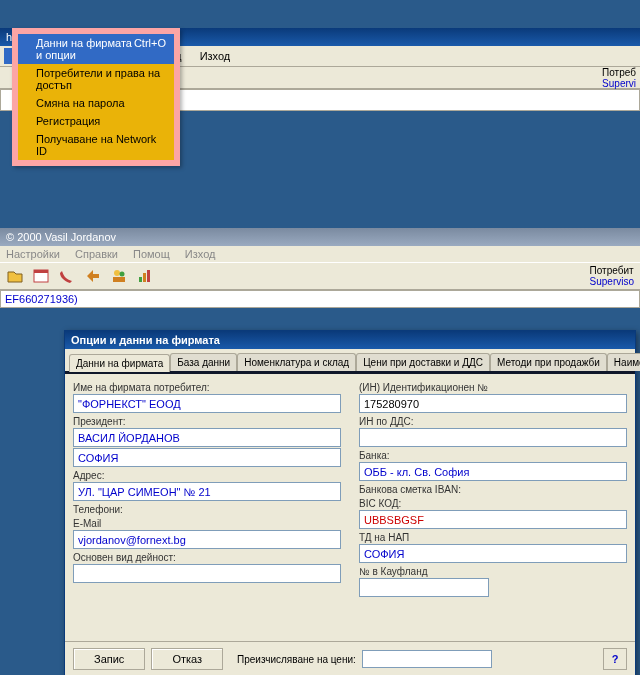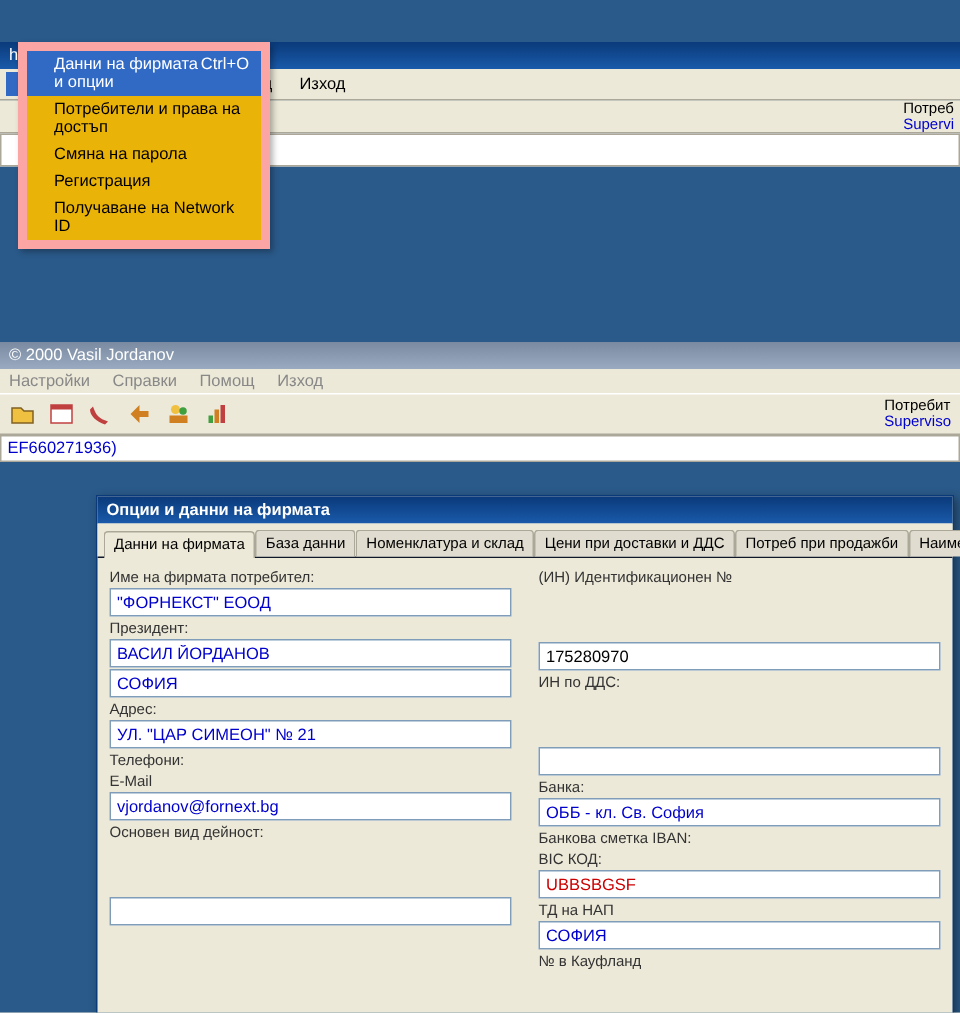--- a/index.html
+++ b/index.html
@@ -26,30 +26,30 @@
   .menubar2 span { margin-right: 12px; }
   .toolbar { background: #ece9d8; height: 28px; border-top: 1px solid #fff; border-bottom: 1px solid #aca899; display: flex; align-items: center; padding: 0 6px; gap: 8px; }
   .tb-icon { width: 18px; height: 18px; display: inline-block; }
   .tb-right { margin-left: auto; font-size: 10px; text-align: left; }
   .tb-right .u2 { color: #0000cc; }
   .strip2 { background: #fff; height: 18px; padding: 2px 4px; color: #0000cc; font-size: 11px; border: 1px solid #aca899; }
 
   
   .dialog { position: absolute; top: 330px; left: 64px; width: 572px; background: #ece9d8; border: 1px solid #0a3a7a; box-shadow: 2px 2px 6px rgba(0,0,0,0.4); }
   .dlg-title { background: linear-gradient(#0a3a7a,#1a5aaa); color: #fff; padding: 3px 6px; font-size: 11px; font-weight: bold; }
-  .tabs { display: flex; padding: 4px 4px 0 4px; background: #ece9d8; border-bottom: 1px solid #0f172a; }
+  .tabs { display: flex; padding: 4px 4px 0 4px; background: #ece9d8; border-bottom: 3px solid #0f172a; }
   .tab { padding: 3px 6px; border: 1px solid #aca899; border-bottom: none; background: #ece9d8; margin-right: 0; font-size: 10px; border-radius: 3px 3px 0 0; cursor: default; white-space: nowrap; }
   .tab.active { background: #ece9d8; position: relative; top: 1px; }
   .tab:not(.active) { background: #e0ddd0; }
   .form { display: flex; padding: 6px 8px 4px 8px; gap: 18px; }
   .col { flex: 1; display: flex; flex-direction: column; gap: 1px; }
   .lbl { font-size: 10px; color: #333; margin-top: 2px; }
   .fld { border: 1px solid #7f9db9; background: #fff; padding: 2px 4px; font-size: 11px; height: 19px; color: #0000cc; }
   .fld.red { color: #cc0000; }
-  .fld.black { color: #000; margin-top: 36px; }
+  .fld.black { color: #000; }
   .bottom { display: flex; align-items: center; padding: 6px 8px 10px 8px; gap: 6px; border-top: 1px solid #aca899; margin-top: 40px; }
   .btn { border: 1px solid #aca899; background: #ece9d8; padding: 4px 20px; font-size: 11px; cursor: default; box-shadow: 1px 1px 0 #fff inset; }
   .recalc-lbl { font-size: 10px; margin-left: 8px; }
   .recalc-box { width: 130px; height: 18px; border: 1px solid #7f9db9; background: #fff; }
   .help-btn { margin-left: auto; width: 24px; height: 22px; border: 1px solid #aca899; background: #ece9d8; text-align: center; line-height: 20px; font-weight: bold; color: #0000cc; cursor: default; }
 
   svg { display: block; }
 </style>
 </head>
 <body>
@@ -141,21 +141,21 @@
   <div class="strip2">EF660271936)</div>
 </div>
 
 <div class="dialog">
   <div class="dlg-title">Опции и данни на фирмата</div>
   <div class="tabs">
     <div class="tab active">Данни на фирмата</div>
     <div class="tab">База данни</div>
     <div class="tab">Номенклатура и склад</div>
     <div class="tab">Цени при доставки и ДДС</div>
-    <div class="tab">Потреб при продажби</div>
+    <div class="tab">Методи при продажби</div>
     <div class="tab">Наименования</div>
 
   </div>
   <div class="form">
     <div class="col">
       <div class="lbl">Име на фирмата потребител:</div>
       <input class="fld" value="&quot;ФОРНЕКСТ&quot; ЕООД" style="">
       <div class="lbl">Президент:</div>
       <input class="fld" value="ВАСИЛ ЙОРДАНОВ" style="">
       <input class="fld" value="СОФИЯ" style="">

